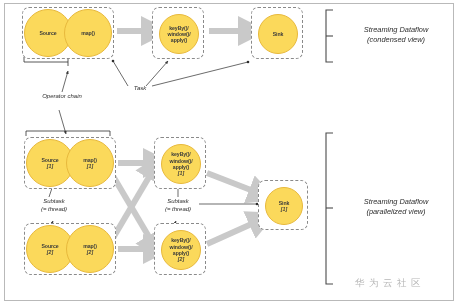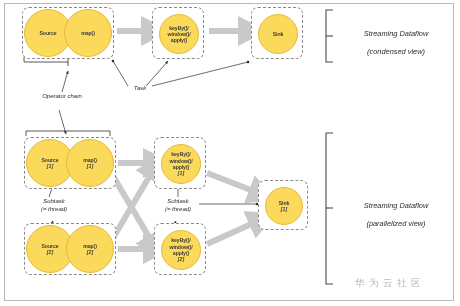--- a/index.html
+++ b/index.html
@@ -82,21 +82,21 @@
     color: #2d2d2d;
     line-height: 7.5px;
     white-space: pre-line;
     text-align: center;
   }
   .viewlabel {
     position: absolute;
     font-size: 7.4px;
     font-style: italic;
     color: #2d2d2d;
-    line-height: 18px;
+    line-height: 10px;
     text-align: center;
     white-space: pre-line;
   }
   .watermark {
     position: absolute;
     font-size: 9.5px;
     color: #b6b6b6;
     letter-spacing: 4.5px;
     font-family: Liberation Serif, serif;
   }

